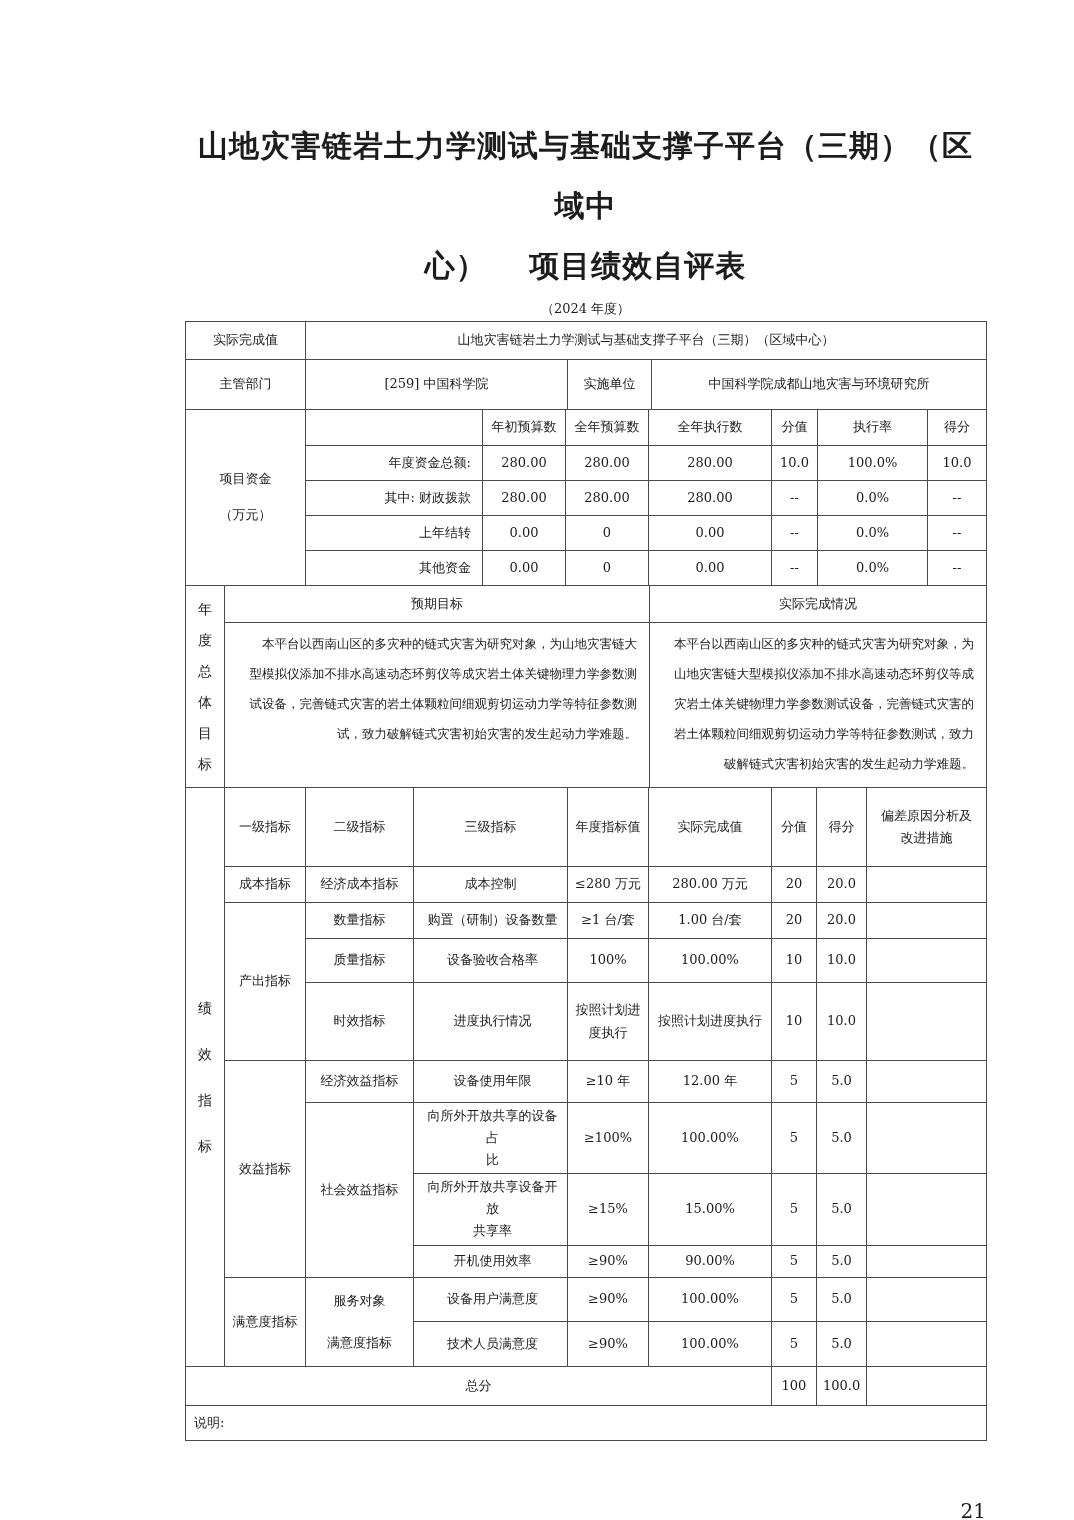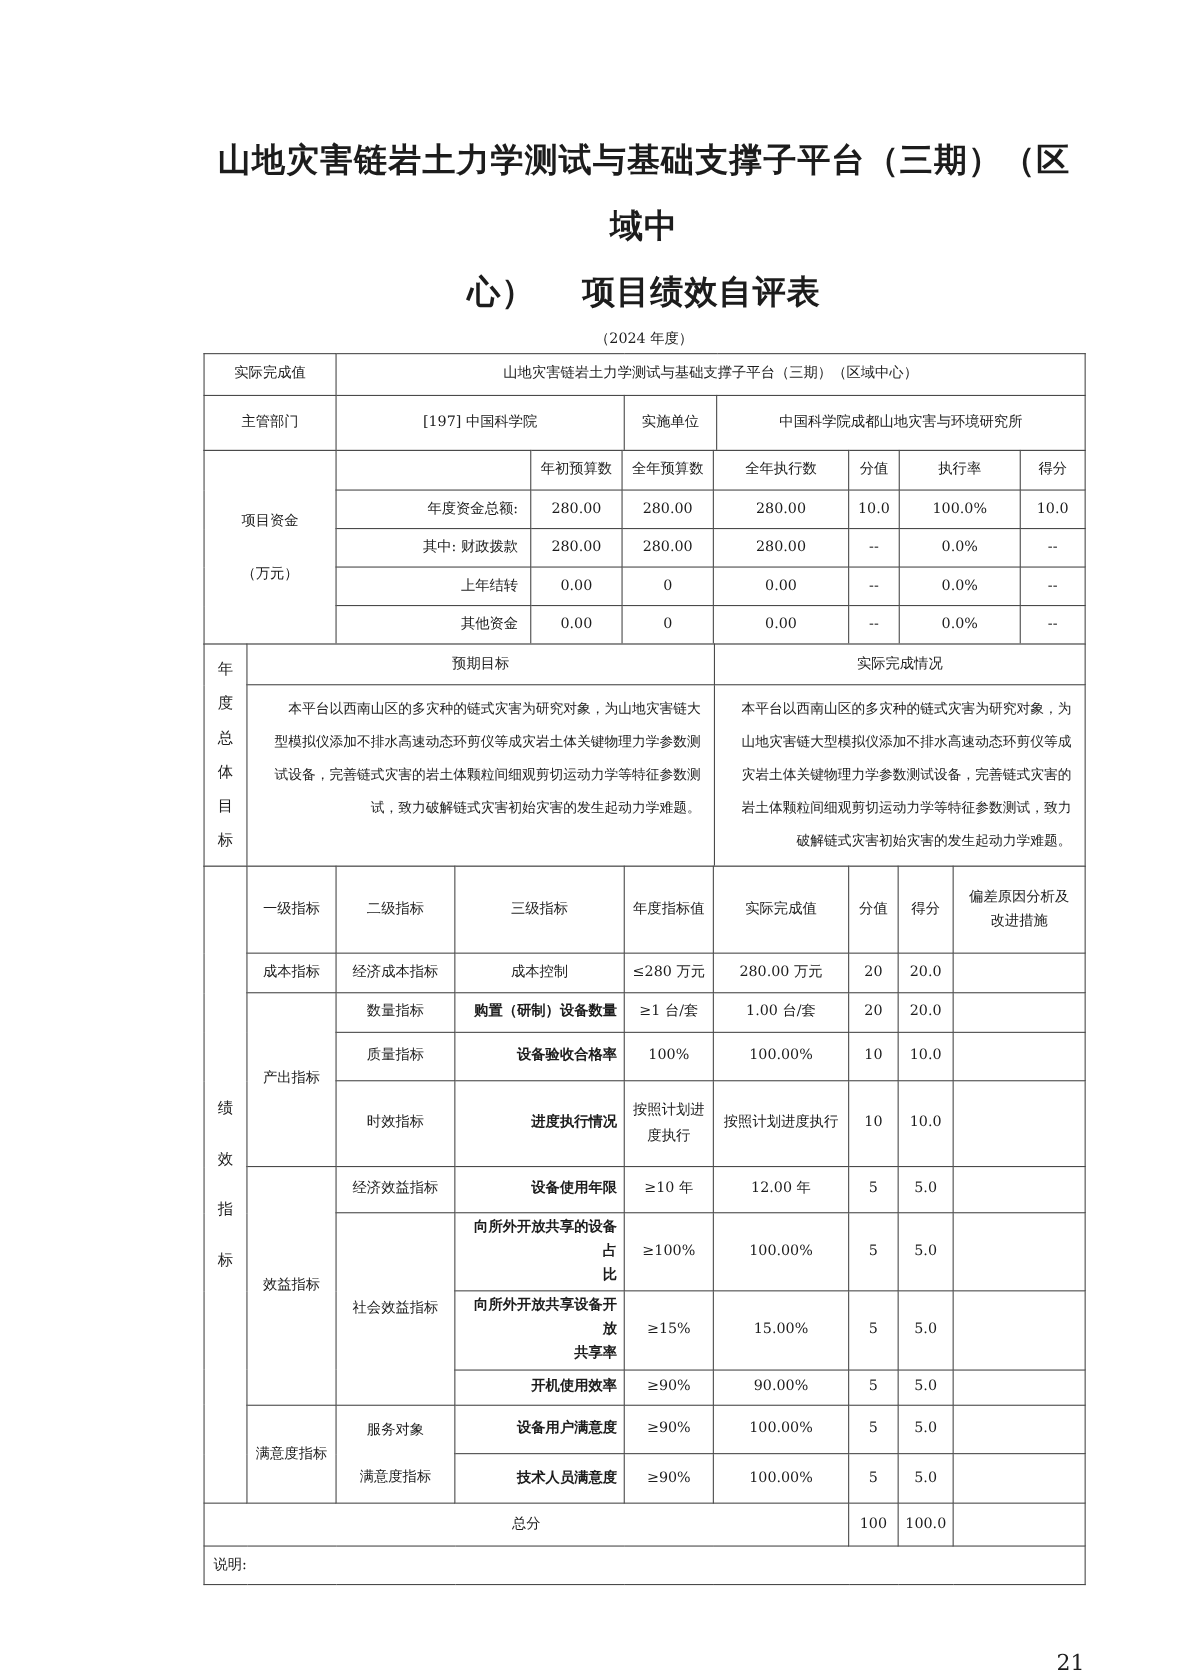--- a/index.html
+++ b/index.html
@@ -15,25 +15,25 @@
   }
   .subtitle{text-align:center;font-size:13px;line-height:26px;}
   table{border-collapse:collapse;table-layout:fixed;width:801px;background:#fff;}
   .tbl{margin-top:-1px;}
   td{
     border:1px solid #4a4a4a;font-size:13px;line-height:1.7;
     text-align:center;vertical-align:middle;padding:2px 6px;overflow:hidden;
   }
   .ml{white-space:pre-line;}
   .r{text-align:right;padding-right:11px;}
-  .l{text-align:right;padding-left:10px;font-weight:bold;}
+  .l{text-align:center;padding-left:10px;}
   .vlab{white-space:pre-line;padding:0;font-size:14px;}
   .v6{line-height:31px;}
   .v4{line-height:46px;}
-  .lh36{line-height:48px;font-family:Liberation Mono, monospace;}
+  .lh36{line-height:36px;font-family:Liberation Mono, monospace;}
   .lh44{line-height:42px;}
   .goalbody{
     font-size:12.5px;line-height:30px;text-align:right;vertical-align:top;
     padding:6px 12px 6px 13px;
   }
   .indent{text-indent:13px;}
   .notecell{text-align:left;vertical-align:middle;padding-left:8px;}
   .pagenum{text-align:right;font-size:20px;margin-top:58px;}
   
   .h38{height:38px}.h50{height:50px}.h36{height:36px}.h35{height:35px}
@@ -59,21 +59,21 @@
           <col style="width:84px">
           <col style="width:335px">
         </colgroup>
       <tbody>
           <tr class="h38">
         <td>实际完成值</td>
         <td colspan="3">山地灾害链岩土力学测试与基础支撑子平台（三期）（区域中心）</td>
       </tr>
       <tr class="h50">
         <td>主管部门</td>
-        <td>[197] 中国科学院</td>
+        <td>[259] 中国科学院</td>
         <td>实施单位</td>
         <td>中国科学院成都山地灾害与环境研究所</td>
       </tr>
     </tbody>
       </table>
 
     <table class="tbl">
       <colgroup>
           <col style="width:120px">
           <col style="width:177px">

